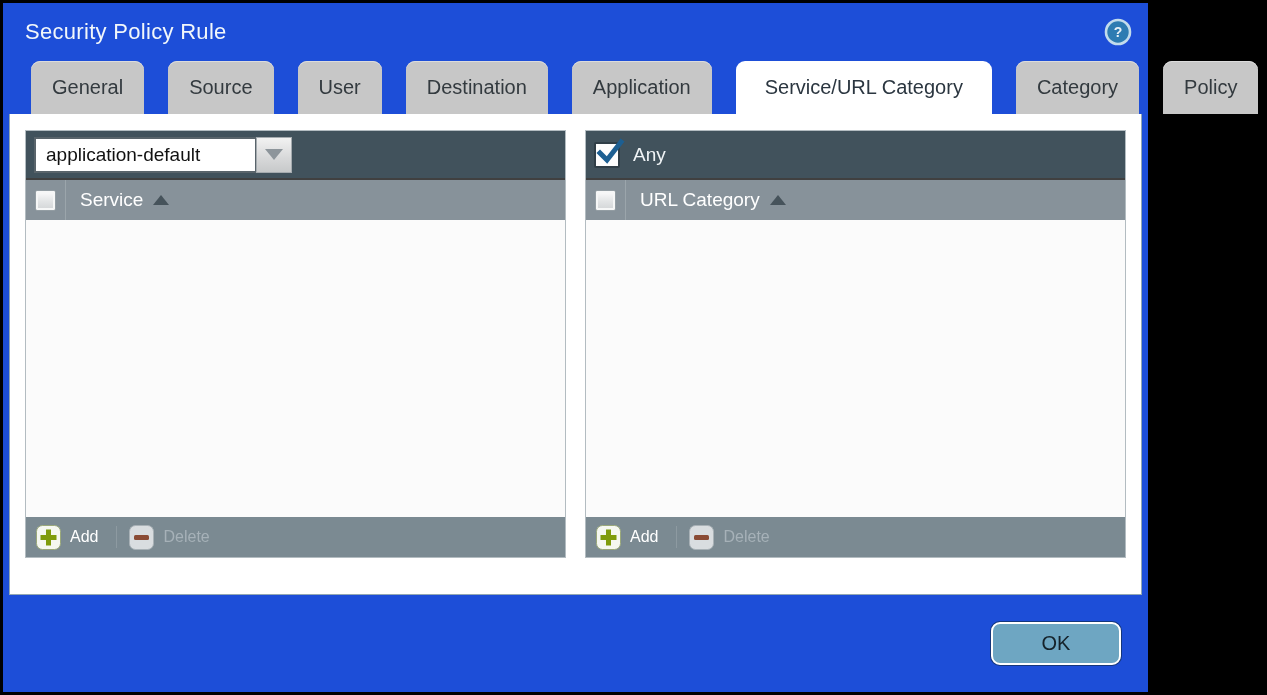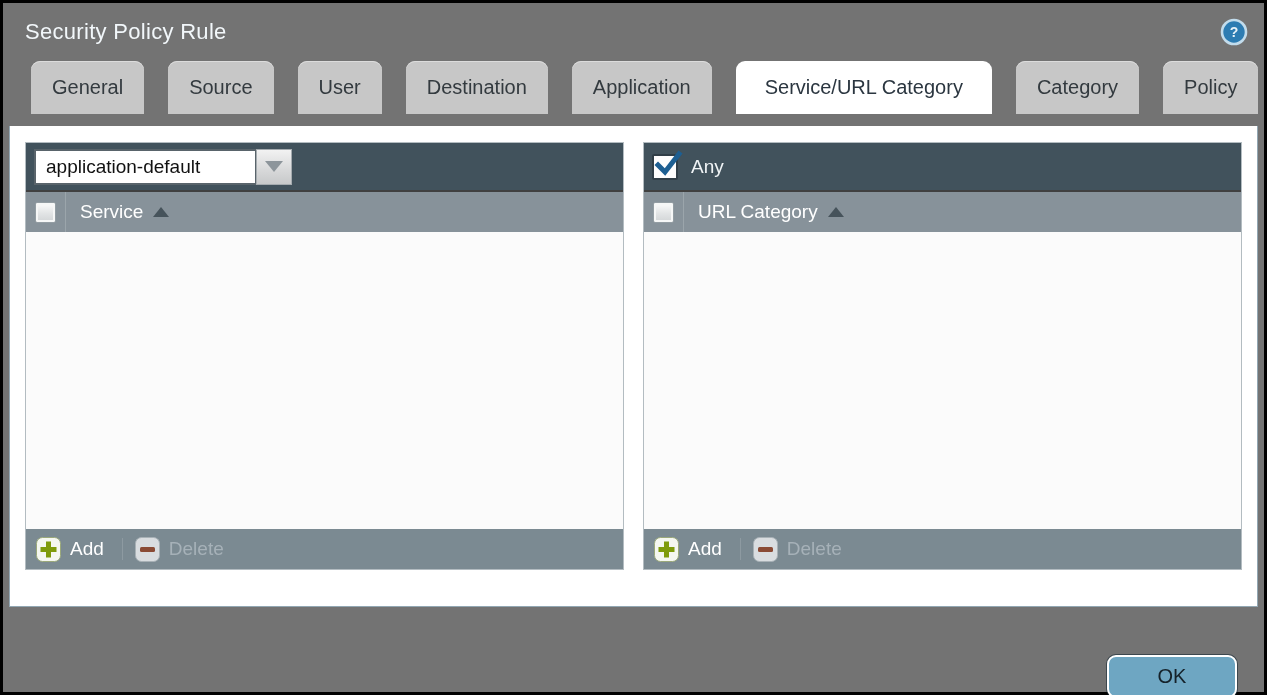--- a/index.html
+++ b/index.html
@@ -6,22 +6,22 @@
   html, body { width: 1267px; height: 695px; }
   body {
     font-family: "Liberation Sans", sans-serif;
     background: #000;
     position: relative;
     overflow: hidden;
   }
   .dialog {
     position: absolute;
     left: 3px; top: 3px;
-    width: 1261px; height: 689px;
-    background: #737373;
+    width: 1145px; height: 689px;
+    background: #1d4ed8;
   }
 
   
   .title-bar {
     height: 58px;
     display: flex;
     align-items: center;
     justify-content: space-between;
     padding: 0 16px 0 22px;
   }
@@ -60,21 +60,21 @@
   }
   .tab.active {
     background: #ffffff;
     color: #2b3640;
     padding: 0 29px;
     box-shadow: none;
   }
 
   
   .content {
-    margin: 12px 6px;
+    margin: 0 6px;
     height: 481px;
     background: #ffffff;
     border: 1px solid #92a7b3;
     border-top: none;
     padding: 16px 15px 36px 15px;
     display: flex;
     gap: 19px;
   }
   .panel {
     flex: 1 1 0;
@@ -128,21 +128,21 @@
     flex: none;
     background: #7b8a92;
     display: flex;
     align-items: center;
     padding: 0 10px;
   }
   .footer-btn {
     display: flex;
     align-items: center;
     gap: 9px;
-    font-size: 19px;
+    font-size: 16px;
     cursor: pointer;
   }
   .footer-btn .label-add { color: #ffffff; }
   .footer-btn .label-delete { color: #a6b1b8; }
   .footer-sep {
     width: 1px; height: 22px;
     background: #8d9aa1;
     margin: 0 12px 0 18px;
   }
 
@@ -209,21 +209,21 @@
     border-left: 9px solid transparent;
     border-right: 9px solid transparent;
     border-top: 11px solid #8d959b;
   }
 
   
   .dialog-footer {
     display: flex;
     justify-content: flex-end;
     gap: 14px;
-    padding: 36px 27px 0 0;
+    padding: 27px 27px 0 0;
   }
   .btn {
     width: 130px;
     height: 43px;
     border-radius: 9px;
     border: 2.5px solid #ffffff;
     font-family: "Liberation Sans", sans-serif;
     font-size: 20px;
     color: #15222a;
     cursor: pointer;

